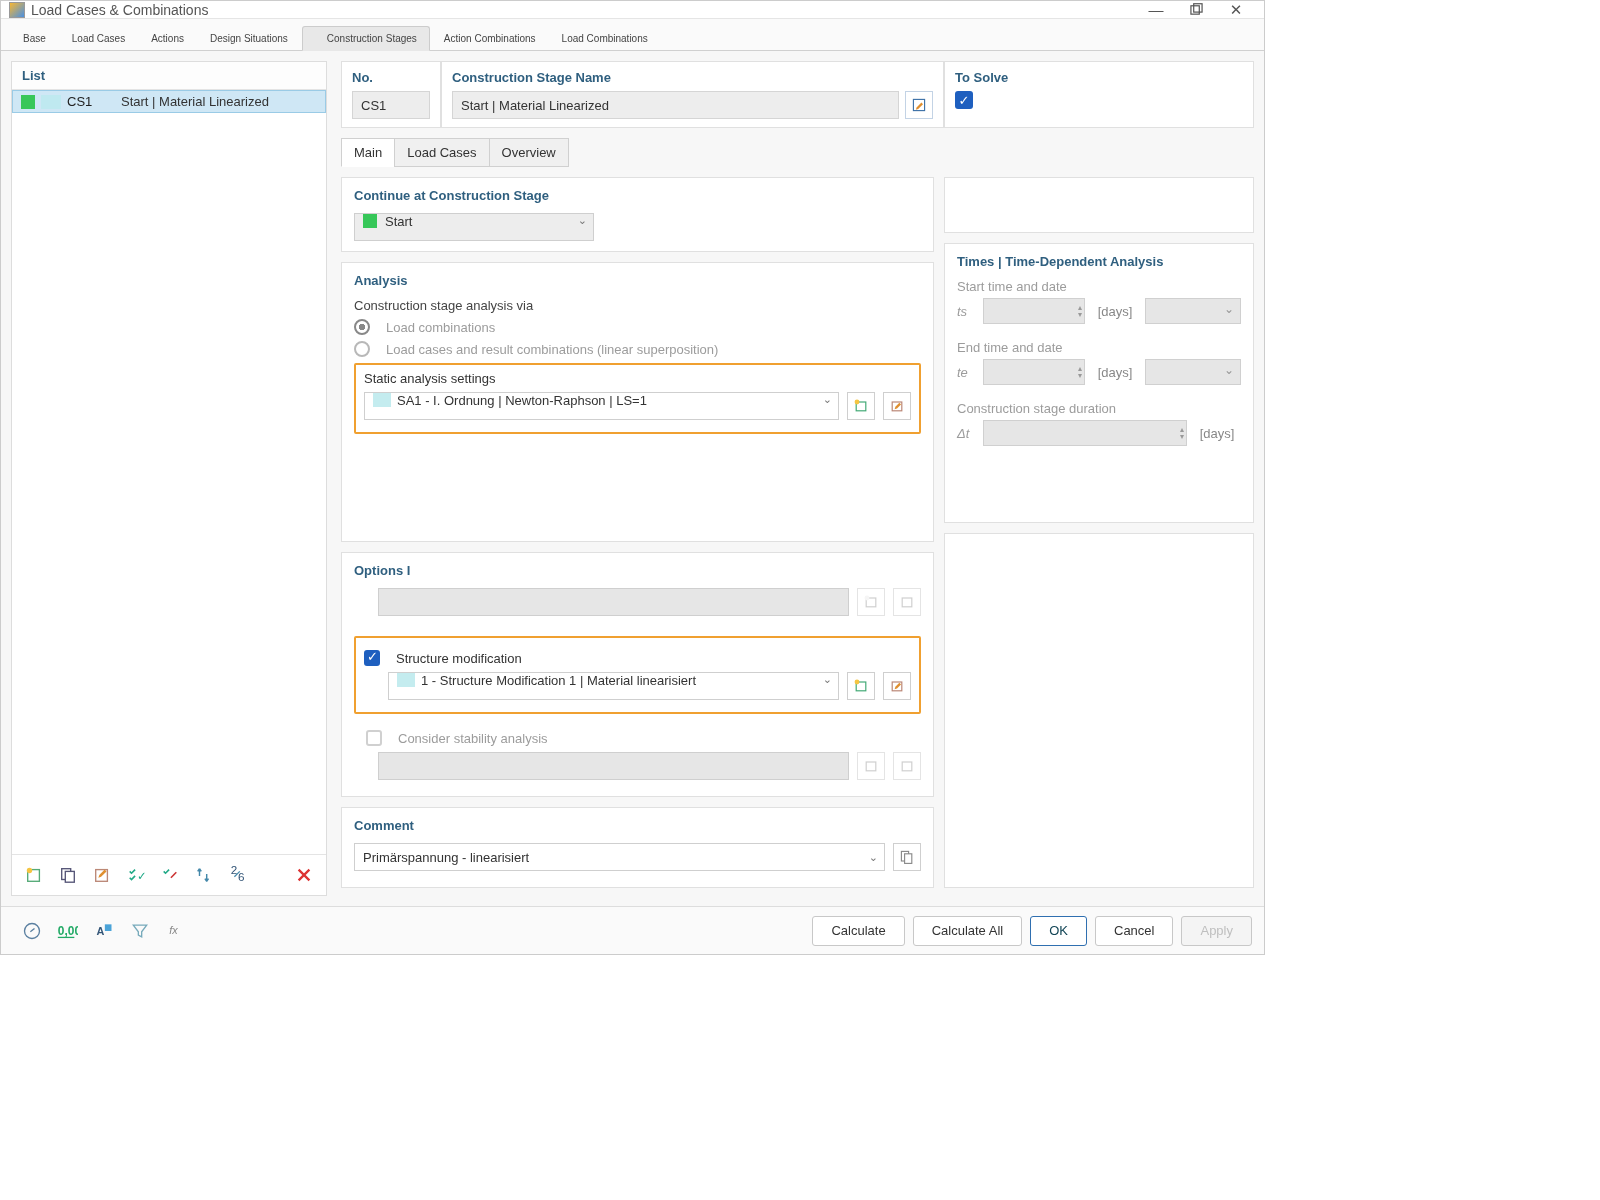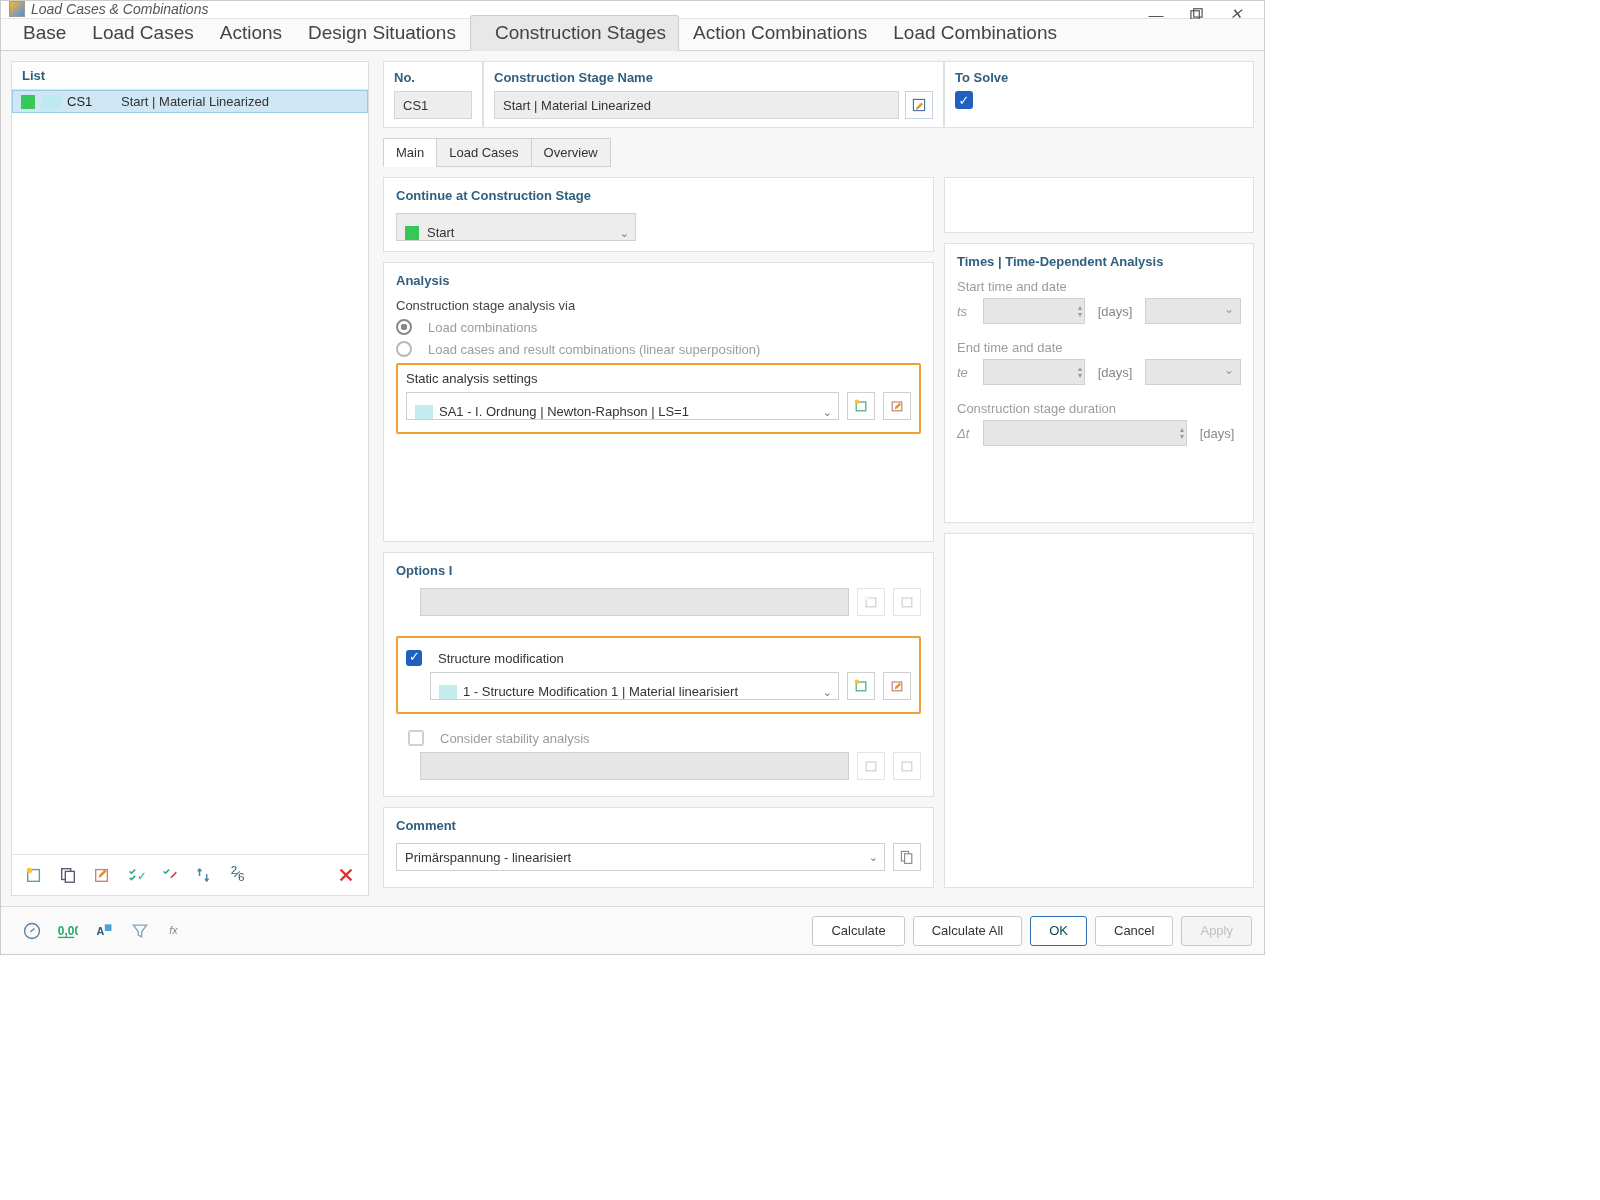--- a/index.html
+++ b/index.html
@@ -1,29 +1,29 @@
 <!DOCTYPE html>
 <html><head>
 <meta charset="utf-8">
 <style>
   * { box-sizing: border-box; font-family: "Segoe UI", Tahoma, sans-serif; font-size: 13px; }
   body { margin: 0; background: #fff; color: #333; }
   .window { width: 1265px; height: 955px; border: 1px solid #ccc; position: relative; display: flex; flex-direction: column; background: #fdfdfd; }
-  .titlebar { height: 18px; display: flex; align-items: flex-start; padding: 0 8px; border-bottom: 1px solid #e5e5e5; background: #fff; font-style: italic; }
+  .titlebar { height: 18px; display: flex; align-items: center; padding: 0 8px; border-bottom: 1px solid #e5e5e5; background: #fff; }
   .titlebar .app-icon { width: 16px; height: 16px; margin-right: 6px; background: linear-gradient(135deg,#f7b733,#4a90e2); border:1px solid #999; }
   .titlebar .title { flex: 1; font-size: 14px; color: #555; }
   .winbtn { width: 40px; height: 26px; display:flex; align-items:center; justify-content:center; color:#555; font-size:15px; }
 
   .tabs-row { height: 32px; display:flex; align-items:flex-end; padding: 0 10px; border-bottom:1px solid #d0d0d0; background:#fafafa; gap:2px;}
-  .tab { padding: 6px 12px; color:#376; font-size:19px; cursor:pointer; color:#245; }
+  .tab { padding: 6px 12px; color:#376; font-size:10px; cursor:pointer; color:#245; }
   .tab { color:#444; }
   .tab.active { background:#e8e8e8; border:1px solid #ccc; border-bottom-color:#e8e8e8; border-radius:3px 3px 0 0; margin-bottom:-1px;padding-left:24px; }
 
   .body { flex:1; display:flex; gap:14px; padding:10px; background:#f7f7f7; overflow:hidden;}
-  .left { width: 358px; background:#fff; border:1px solid #ddd; display:flex; flex-direction:column; }
+  .left { width: 316px; background:#fff; border:1px solid #ddd; display:flex; flex-direction:column; }
   .panel-title { color:#2f5f7f; font-weight:600; padding:6px 10px; border-bottom:1px solid #e4e4e4; background:#fdfdfd; }
   .list-body { flex:1; overflow:auto; }
   .list-row { display:flex; align-items:center; gap:6px; padding:3px 8px; background:#cfe7f5; border:1px solid #9acbe6; }
   .swatch { width:14px; height:14px; background:#37c759; }
   .swatch2 { width:20px; height:14px; background:#bfe9f0; }
   .list-row .code { width:48px; color:#222; }
   .left-toolbar { display:flex; gap:6px; padding:6px 8px; border-top:1px solid #e4e4e4; align-items:center; }
   .toolbtn { width:28px; height:28px; display:flex; align-items:center; justify-content:center; border:1px solid transparent; border-radius:2px; background:transparent; }
   .toolbtn svg { width:18px; height:18px; }
   .filter-row { display:flex; align-items:center; gap:8px; padding:6px 10px; border-top:1px solid #eee; }
@@ -44,21 +44,21 @@
   .two-col { display:grid; grid-template-columns: 1fr 310px; gap:10px; }
   .section { background:#fff; border:1px solid #e0e0e0; padding:10px 12px; }
   .section h4 { margin:0 0 10px 0; color:#2f5f7f; font-weight:600; font-size:13px; }
   label.muted { color:#444; }
   .radio, .check { width:16px; height:16px; border-radius:50%; border:2px solid #b8b8b8; display:inline-block; vertical-align:middle; margin-right:8px; }
   .check { border-radius:3px; }
   .radio.selected { border-color:#888; background: radial-gradient(circle,#888 0 40%, transparent 41%); }
   .check.selected { background:#1e5fbf; border-color:#1e5fbf; position:relative;}
   .check.selected::after { content:"✓"; color:#fff; position:absolute; top:-3px; left:1px; font-size:13px;}
   .row { display:flex; align-items:center; gap:8px; margin:6px 0; }
-  .dropdown { height:28px; border:1px solid #cfcfcf; background:#ededed; display:flex; align-items:flex-end; padding:0 8px; flex:1; position:relative; }
+  .dropdown { height:28px; border:1px solid #cfcfcf; background:#ededed; display:flex; align-items:flex-start; padding:0 8px; flex:1; position:relative; }
   .dropdown .chev { position:absolute; right:6px; color:#777; font-size:11px;}
   .dropdown.light { background:#fff; }
   .chip { width:18px; height:14px; background:#c4ecef; margin-right:6px; }
   .mini-btn { width:28px; height:28px; border:1px solid #cfcfcf; background:#fff; display:flex; align-items:center; justify-content:center; }
   .highlight-box { border:2px solid #f0a030; padding:6px 8px; border-radius:2px; margin-top:6px; }
   .muted-text { color:#9c9c9c; }
   .disabled .check { border-color:#d0d0d0; }
   .time-row { display:grid; grid-template-columns: 20px 1fr 48px 96px; gap:6px; align-items:center; margin:4px 0;}
   .spin-field { height:26px; background:#e6e6e6; border:1px solid #d0d0d0; display:flex; align-items:center; justify-content:flex-end; padding-right:4px; position:relative;}
   .spin-field::after { content:"▴\A▾"; white-space:pre; font-size:8px; line-height:7px; color:#999; position:absolute; right:2px; }

